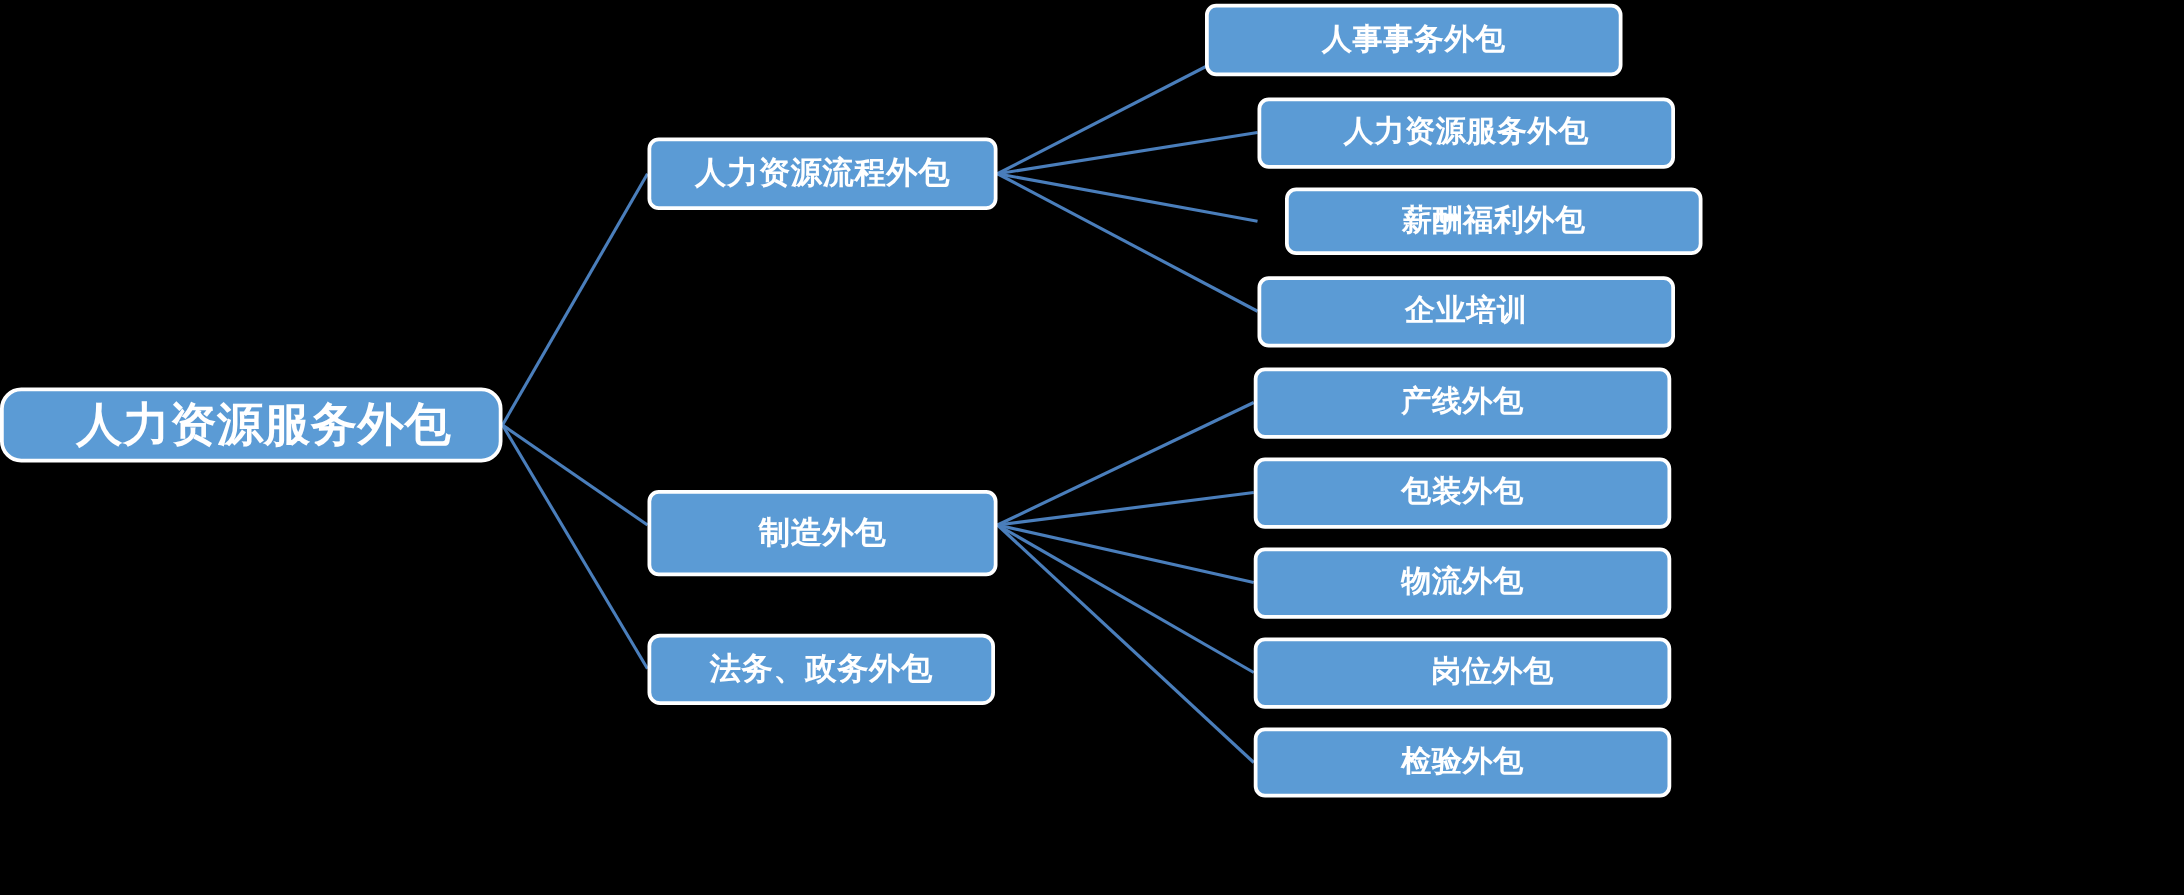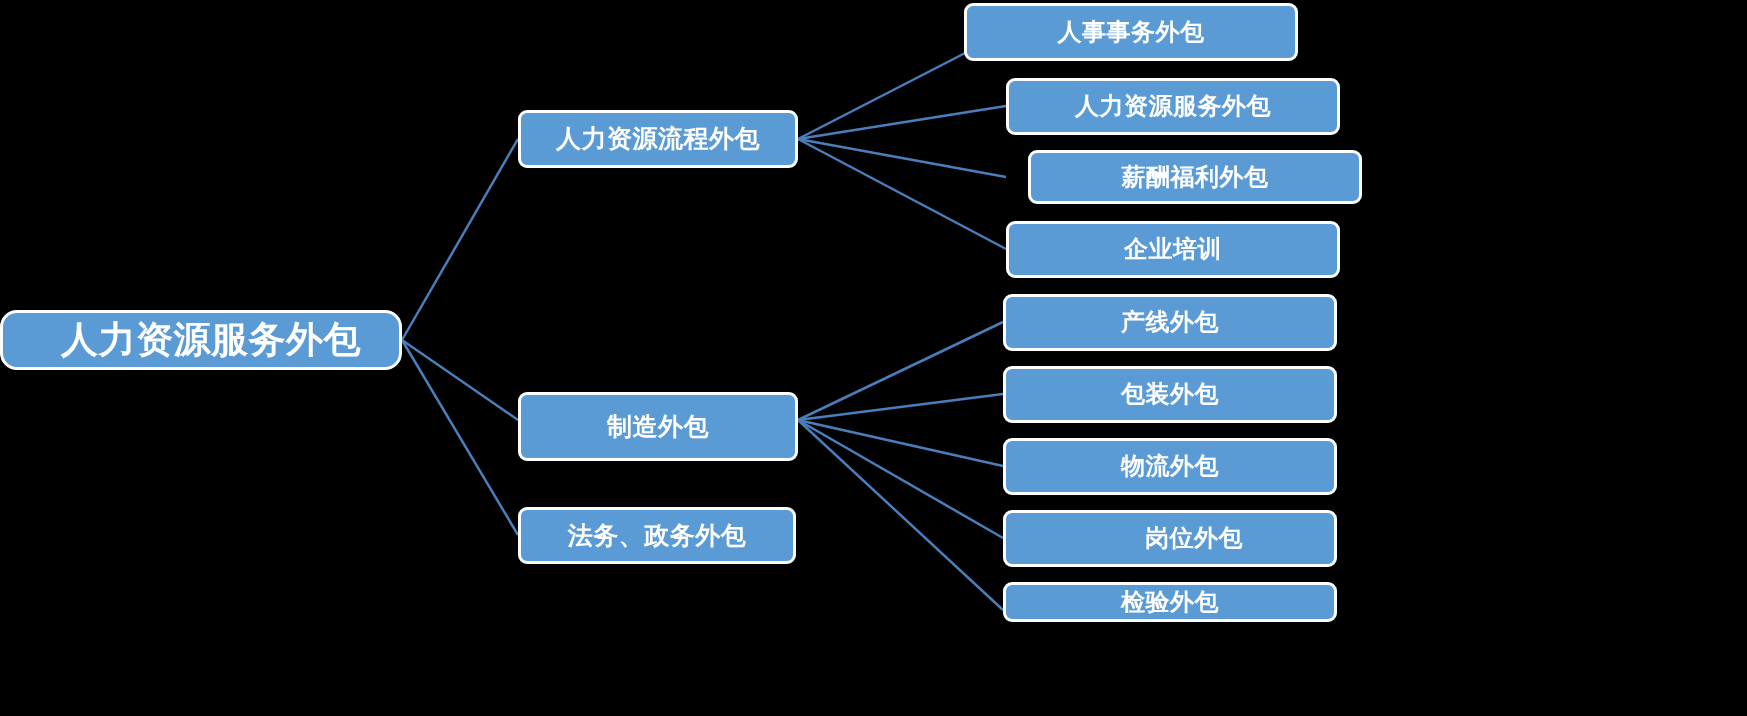--- a/index.html
+++ b/index.html
@@ -76,16 +76,16 @@
       <div class="node node-mid" style="left: 518px; top: 110px; width: 280px; height: 58px;">人力资源流程外包</div>
       <div class="node node-leaf" style="left: 964px; top: 3px; width: 334px; height: 58px;">人事事务外包</div>
       <div class="node node-leaf" style="left: 1006px; top: 78px; width: 334px; height: 57px;">人力资源服务外包</div>
       <div class="node node-leaf" style="left: 1028px; top: 150px; width: 334px; height: 54px;">薪酬福利外包</div>
       <div class="node node-leaf" style="left: 1006px; top: 221px; width: 334px; height: 57px;">企业培训</div>
       <div class="node node-mid" style="left: 518px; top: 392px; width: 280px; height: 69px;">制造外包</div>
       <div class="node node-leaf" style="left: 1003px; top: 294px; width: 334px; height: 57px;">产线外包</div>
       <div class="node node-leaf" style="left: 1003px; top: 366px; width: 334px; height: 57px;">包装外包</div>
       <div class="node node-leaf" style="left: 1003px; top: 438px; width: 334px; height: 57px;">物流外包</div>
       <div class="node node-leaf" style="left: 1003px; top: 510px; width: 334px; height: 57px; padding-left: 48px;">岗位外包</div>
-      <div class="node node-leaf" style="left: 1003px; top: 582px; width: 334px; height: 40px;">检验外包</div>
-      <div class="node node-mid" style="left: 518px; top: 507px; width: 278px; height: 57px;">法务、政务外包</div>
+      <div class="node node-leaf" style="left: 1003px; top: 582px; width: 334px; height: 56px;">检验外包</div>
+      <div class="node node-mid" style="left: 518px; top: 507px; width: 278px; height: 57px; border-radius: 10px;">法务、政务外包</div>
     </div>
 </div>
 
 </body></html>

